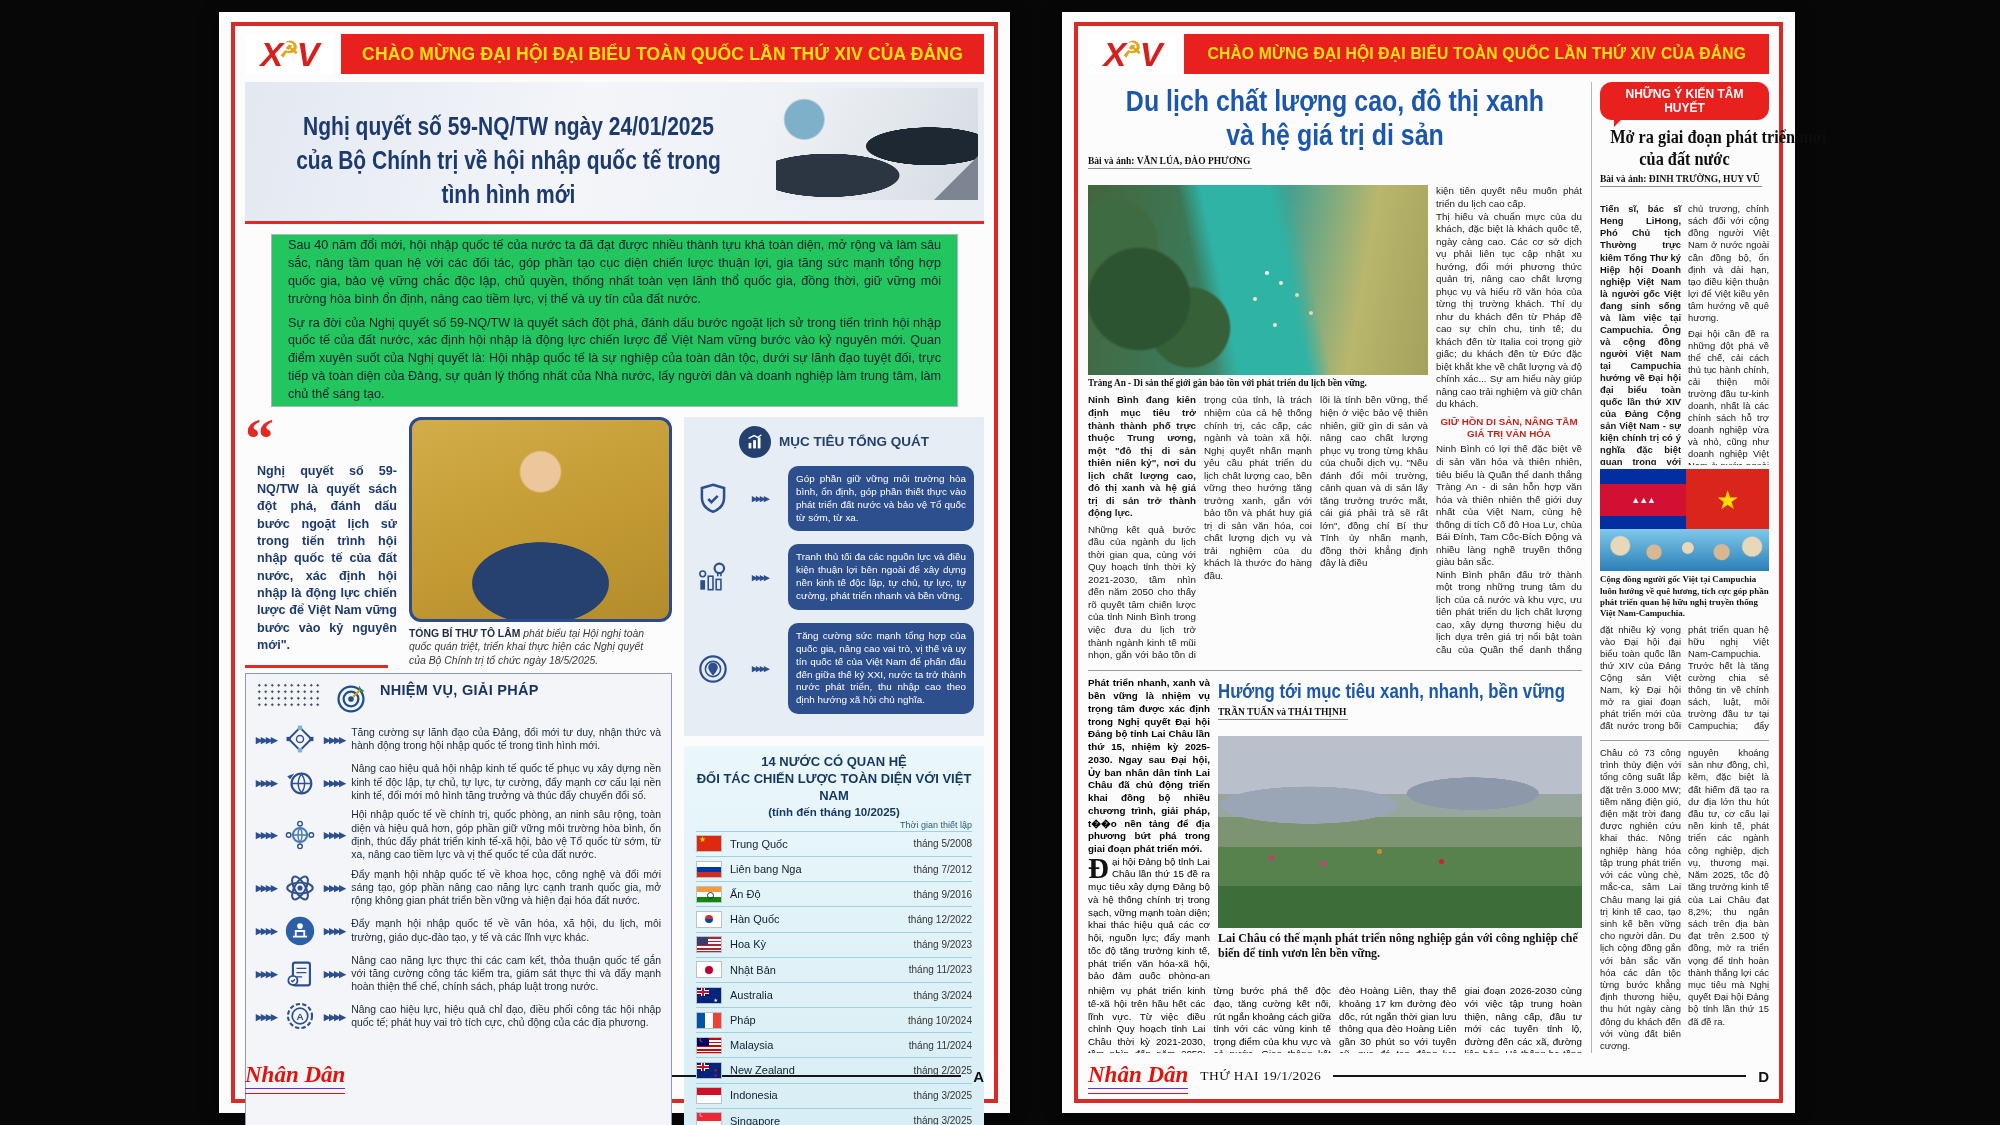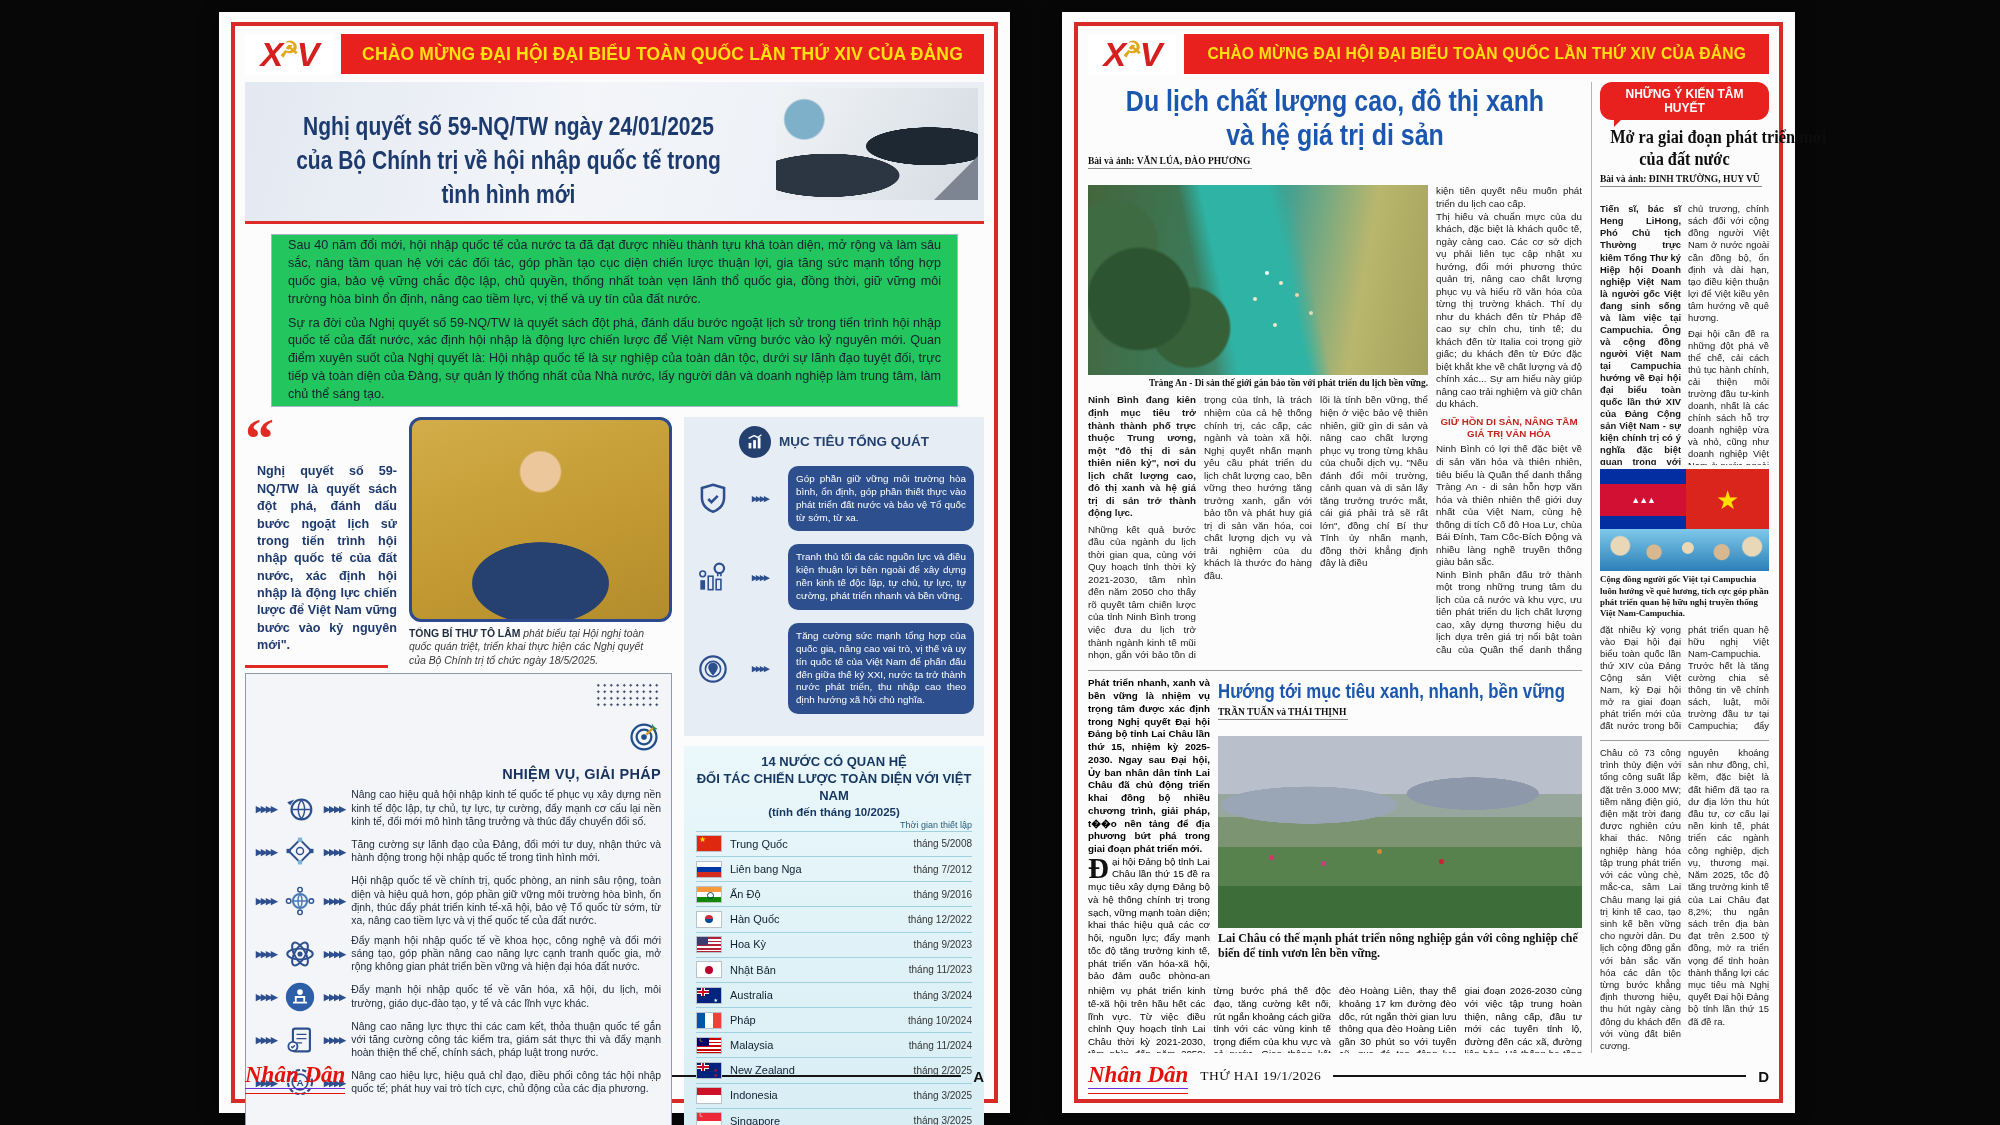--- a/index.html
+++ b/index.html
@@ -41,21 +41,21 @@
   .quote-rule { margin-top:10px; height:3px; background:#e22a24; width:94%; }
   .leader-photo { flex:1; border:3px solid #2c4a8c; border-radius:12px; background:
       radial-gradient(circle at 50% 26%, #ecc79c 0 10%, transparent 11%),
       radial-gradient(ellipse 44% 34% at 50% 82%, #26406f 0 60%, transparent 61%),
       linear-gradient(160deg,#d2ad49 0%,#c39a33 55%,#b38c2c 100%); }
   .leader-caption { margin:5px 12px 6px 164px; font-size:10.4px; color:#3a3a3a; line-height:1.3; flex:0 0 auto; }
   .cap-name { font-weight:800; color:#1d2b3d; }
   .cap-rest { font-style:italic; }
 
   .tasks-panel { flex:1; border:1px solid #8d99ad; background:#f3f5f9; padding:8px 10px 4px; position:relative; overflow:hidden; }
-  .tasks-head { display:flex; align-items:flex-end; gap:12px; margin:0 0 6px;flex-direction:column; }
+  .tasks-head { display:flex; align-items:flex-start; gap:12px; margin:0 0 6px; }
   .dots { width:66px; height:26px; background-image:radial-gradient(#33415f 1.1px, transparent 1.2px); background-size:6.5px 6.5px; }
   .tasks-title { color:#17335f; font-weight:800; font-size:14.5px; letter-spacing:.3px; }
   .task-row { display:flex; align-items:center; gap:7px; margin-bottom:6px; }
   .chev { color:#2e4f8e; font-size:13px; font-weight:bold; letter-spacing:-1.5px; white-space:nowrap; }
   .chev::before { content:"▸▸▸▸"; }
   .task-icon { width:34px; height:34px; flex:0 0 34px; }
   .task-icon svg { width:100%; height:100%; }
   .task-text { flex:1; font-size:10.4px; line-height:1.28; text-align:justify; color:#1c2736; }
 
   .a-right { display:flex; flex-direction:column; gap:10px; min-width:0; }
@@ -114,21 +114,21 @@
   .t-photorow { display:flex; gap:8px; flex:0 0 auto; }
   .t-photocol { flex:1; min-width:0; }
   .trangan-photo { width:100%; height:190px; background:
       radial-gradient(circle at 15% 60%, #2d5430 0 16%, transparent 17%),
       radial-gradient(circle at 30% 75%, #356038 0 14%, transparent 15%),
       radial-gradient(circle at 8% 30%, #3e6b41 0 12%, transparent 13%),
       linear-gradient(78deg, transparent 34%, #2fb3a5 40% 58%, transparent 64%),
       linear-gradient(100deg,#44653c 0%,#3a7d5e 38%,#49a08f 55%,#b9b66d 78%,#a3a15c 100%); position:relative; }
   .trangan-photo::after { content:""; position:absolute; left:52%; top:45%; width:4px; height:4px; border-radius:50%; background:#fff;
       box-shadow:14px 10px 0 #f4e6c8, 30px 22px 0 #e8d7b0, -12px 26px 0 #f4e6c8, 44px 40px 0 #e8d7b0, 8px 52px 0 #f4e6c8; }
-  .t-caption { font-size:9.3px; font-weight:bold; font-family:"Liberation Serif",serif; margin:3px 0 6px; color:#111;text-align:right; }
+  .t-caption { font-size:9.3px; font-weight:bold; font-family:"Liberation Serif",serif; margin:3px 0 6px; color:#111; }
   .t-cols { display:flex; gap:8px; height:268px; overflow:hidden; }
   .t-col { flex:1; font-size:9.8px; line-height:1.28; text-align:justify; color:#181818; min-width:0; }
   .t-col p + p, .k-col p + p, .gr-col p + p { margin-top:4px; }
   .lead-bold { font-weight:800; }
   .subhead { color:#c1251d; font-weight:800; text-align:center; font-size:9.8px; line-height:1.25; margin:5px 2px 3px; }
   .t-col4 { width:146px; flex:0 0 146px; font-size:9.8px; line-height:1.28; text-align:justify; color:#181818; height:472px; overflow:hidden; }
 
   .divider-h { border-top:1px solid #9a9a9a; margin:8px 0 6px; flex:0 0 auto; }
 
   .g-top { display:flex; gap:8px; flex:0 0 auto; }
@@ -222,39 +222,39 @@
                   <path d="M24 6l-7 7" stroke="#d4a017" stroke-width="2"></path>
                   <path d="M22 3l2 3 3 2-3 1-2-3z" fill="#2e8b57"></path>
                 </svg>
             </span>
             <span class="tasks-title">NHIỆM VỤ, GIẢI PHÁP</span>
           </div>
 
           <div class="task-row">
             <span class="chev"></span>
             <span class="task-icon"><svg viewBox="0 0 24 24">
-                  <circle cx="13" cy="13" r="7" fill="none" stroke="#2e4f8e" stroke-width="1.5"></circle>
-                  <path d="M6.5 13h13M13 6.5c3 3.5 3 9.5 0 13M13 6.5c-3 3.5-3 9.5 0 13" stroke="#2e4f8e" fill="none"></path>
-                  <path d="M3 8l5-2-3 4z" fill="#2e4f8e"></path>
-                </svg></span>
-            <span class="chev"></span>
-            <div class="task-text">Nâng cao hiệu quả hội nhập kinh tế quốc tế phục vụ xây dựng nền kinh tế độc lập, tự chủ, tự lực, tự cường, đẩy mạnh cơ cấu lại nền kinh tế, đổi mới mô hình tăng trưởng và thúc đẩy chuyển đổi số.</div>
-          </div>
-          <div class="task-row">
-            <span class="chev"></span>
-            <span class="task-icon"><svg viewBox="0 0 24 24">
                   <path d="M12 4L20 12L12 20L4 12Z" fill="none" stroke="#2e4f8e" stroke-width="1.4"></path>
                   <rect x="10.5" y="2.5" width="3" height="3" fill="#7fb3d6"></rect>
                   <rect x="18.5" y="10.5" width="3" height="3" fill="#2e4f8e"></rect>
                   <rect x="10.5" y="18.5" width="3" height="3" fill="#7fb3d6"></rect>
                   <rect x="2.5" y="10.5" width="3" height="3" fill="#2e4f8e"></rect>
                   <circle cx="12" cy="12" r="2.5" fill="none" stroke="#2e4f8e"></circle>
                 </svg></span>
             <span class="chev"></span>
             <div class="task-text">Tăng cường sự lãnh đạo của Đảng, đổi mới tư duy, nhận thức và hành động trong hội nhập quốc tế trong tình hình mới.</div>
+          </div>
+          <div class="task-row">
+            <span class="chev"></span>
+            <span class="task-icon"><svg viewBox="0 0 24 24">
+                  <circle cx="13" cy="13" r="7" fill="none" stroke="#2e4f8e" stroke-width="1.5"></circle>
+                  <path d="M6.5 13h13M13 6.5c3 3.5 3 9.5 0 13M13 6.5c-3 3.5-3 9.5 0 13" stroke="#2e4f8e" fill="none"></path>
+                  <path d="M3 8l5-2-3 4z" fill="#2e4f8e"></path>
+                </svg></span>
+            <span class="chev"></span>
+            <div class="task-text">Nâng cao hiệu quả hội nhập kinh tế quốc tế phục vụ xây dựng nền kinh tế độc lập, tự chủ, tự lực, tự cường, đẩy mạnh cơ cấu lại nền kinh tế, đổi mới mô hình tăng trưởng và thúc đẩy chuyển đổi số.</div>
           </div>
           <div class="task-row">
             <span class="chev"></span>
             <span class="task-icon"><svg viewBox="0 0 24 24">
                   <circle cx="12" cy="12" r="5" fill="none" stroke="#4a7ab5" stroke-width="1.4"></circle>
                   <path d="M7 12h10M12 7c2 2.5 2 7.5 0 10M12 7c-2 2.5-2 7.5 0 10" stroke="#4a7ab5" fill="none"></path>
                   <circle cx="12" cy="4" r="1.6" fill="#fff" stroke="#2e4f8e"></circle>
                   <circle cx="20" cy="12" r="1.6" fill="#fff" stroke="#2e4f8e"></circle>
                   <circle cx="12" cy="20" r="1.6" fill="#fff" stroke="#2e4f8e"></circle>
                   <circle cx="4" cy="12" r="1.6" fill="#fff" stroke="#2e4f8e"></circle>

